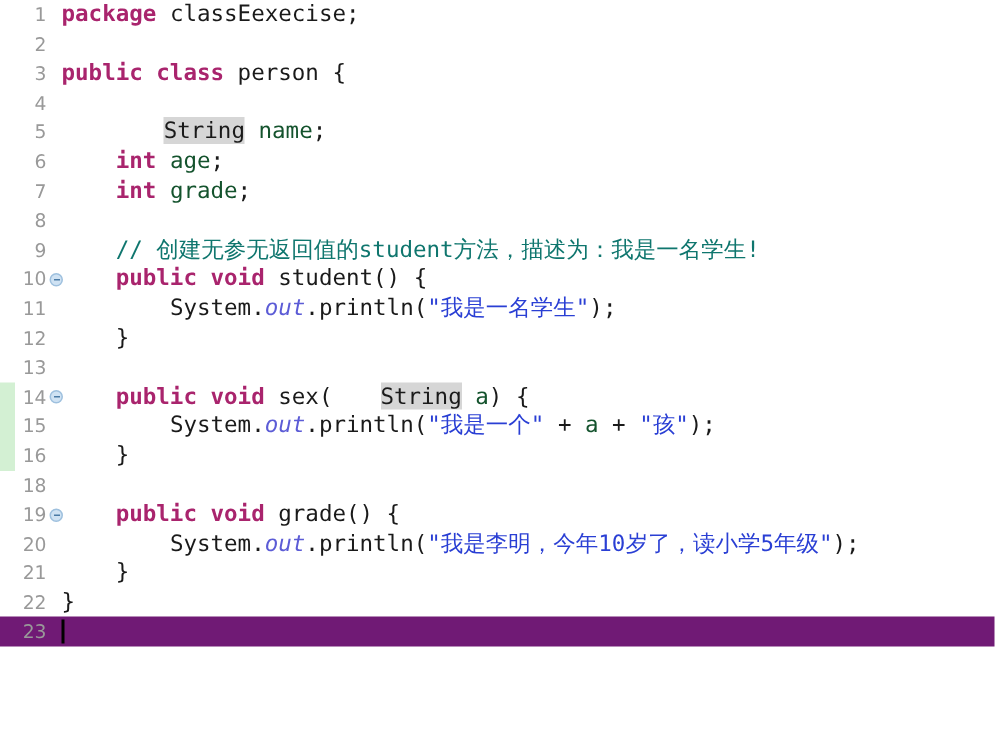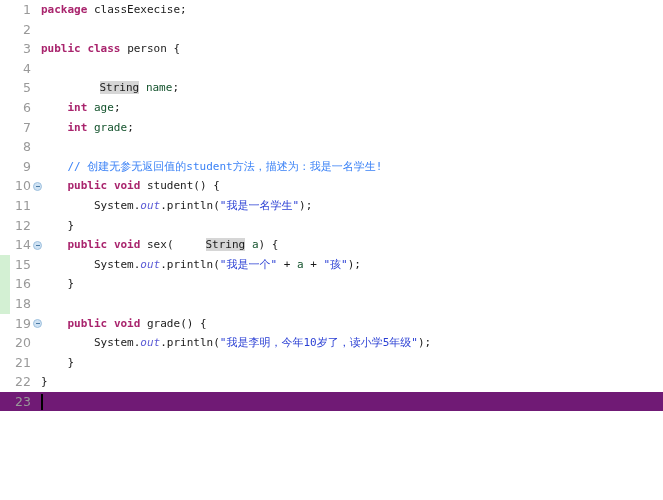--- a/index.html
+++ b/index.html
@@ -73,30 +73,30 @@
     width: 4px;
     height: 1px;
     background: #4a7aa5;
   }
 
   .code {
     position: absolute;
     left: 41px;
     top: 0;
     white-space: pre;
-    font-size: 11px;
+    font-size: 15px;
   }
 
   
   .kw    { color: #a9246d; font-weight: bold; }
   .type  { color: #1a1a1a; }
   .ident { color: #1a1a1a; }
   .field { color: #14532d; }
   .str   { color: #2a3fd4; }
-  .cmt   { color: #3b82f6; }
+  .cmt   { color: #0f766e; }
   .op    { color: #1a1a1a; }
   .stat  { color: #5c5cd6; font-style: italic; }
   .hl    { background: #d6d6d6; margin-left: 32px; }
 
   
   .caret {
     position: absolute;
     left: 41px;
     top: 2px;
     width: 2px;
@@ -115,20 +115,21 @@
       <div class="line"><span class="gutter-num">3</span><span class="code"><span class="kw">public</span><span class="op"> </span><span class="kw">class</span><span class="op"> </span><span class="type">person</span><span class="op"> {</span></span></div>
       <div class="line"><span class="gutter-num">4</span><span class="code"></span></div>
       <div class="line"><span class="gutter-num">5</span><span class="code"><span class="op">    </span><span class="type hl">String</span><span class="op"> </span><span class="field">name</span><span class="op">;</span></span></div>
       <div class="line"><span class="gutter-num">6</span><span class="code"><span class="op">    </span><span class="kw">int</span><span class="op"> </span><span class="field">age</span><span class="op">;</span></span></div>
       <div class="line"><span class="gutter-num">7</span><span class="code"><span class="op">    </span><span class="kw">int</span><span class="op"> </span><span class="field">grade</span><span class="op">;</span></span></div>
       <div class="line"><span class="gutter-num">8</span><span class="code"></span></div>
       <div class="line"><span class="gutter-num">9</span><span class="code"><span class="op">    </span><span class="cmt">// 创建无参无返回值的student方法，描述为：我是一名学生!</span></span></div>
       <div class="line"><span class="gutter-num">10</span><span class="fold"></span><span class="code"><span class="op">    </span><span class="kw">public</span><span class="op"> </span><span class="kw">void</span><span class="op"> </span><span class="type">student</span><span class="op">() {</span></span></div>
       <div class="line"><span class="gutter-num">11</span><span class="code"><span class="op">        </span><span class="ident">System</span><span class="op">.</span><span class="stat">out</span><span class="op">.println(</span><span class="str">"我是一名学生"</span><span class="op">);</span></span></div>
       <div class="line"><span class="gutter-num">12</span><span class="code"><span class="op">    }</span></span></div>
+      <div class="line"><span class="gutter-num">13</span><span class="code"></span></div>
       <div class="line"><span class="gutter-num">14</span><span class="fold"></span><span class="code"><span class="op">    </span><span class="kw">public</span><span class="op"> </span><span class="kw">void</span><span class="op"> </span><span class="type">sex</span><span class="op">(</span><span class="type hl">String</span><span class="op"> </span><span class="field">a</span><span class="op">) {</span></span></div>
       <div class="line"><span class="gutter-num">15</span><span class="code"><span class="op">        </span><span class="ident">System</span><span class="op">.</span><span class="stat">out</span><span class="op">.println(</span><span class="str">"我是一个"</span><span class="op"> + </span><span class="field">a</span><span class="op"> + </span><span class="str">"孩"</span><span class="op">);</span></span></div>
       <div class="line"><span class="gutter-num">16</span><span class="code"><span class="op">    }</span></span></div>
       <div class="line"><span class="gutter-num">18</span></div>
       <div class="line"><span class="gutter-num">19</span><span class="fold"></span><span class="code"><span class="op">    </span><span class="kw">public</span><span class="op"> </span><span class="kw">void</span><span class="op"> </span><span class="type">grade</span><span class="op">() {</span></span></div>
       <div class="line"><span class="gutter-num">20</span><span class="code"><span class="op">        </span><span class="ident">System</span><span class="op">.</span><span class="stat">out</span><span class="op">.println(</span><span class="str">"我是李明，今年10岁了，读小学5年级"</span><span class="op">);</span></span></div>
       <div class="line"><span class="gutter-num">21</span><span class="code"><span class="op">    }</span></span></div>
       <div class="line"><span class="gutter-num">22</span><span class="code"><span class="op">}</span></span></div>
       <div class="line current"><span class="gutter-num">23</span><span class="code"></span><span class="caret"></span></div>
     </div>

